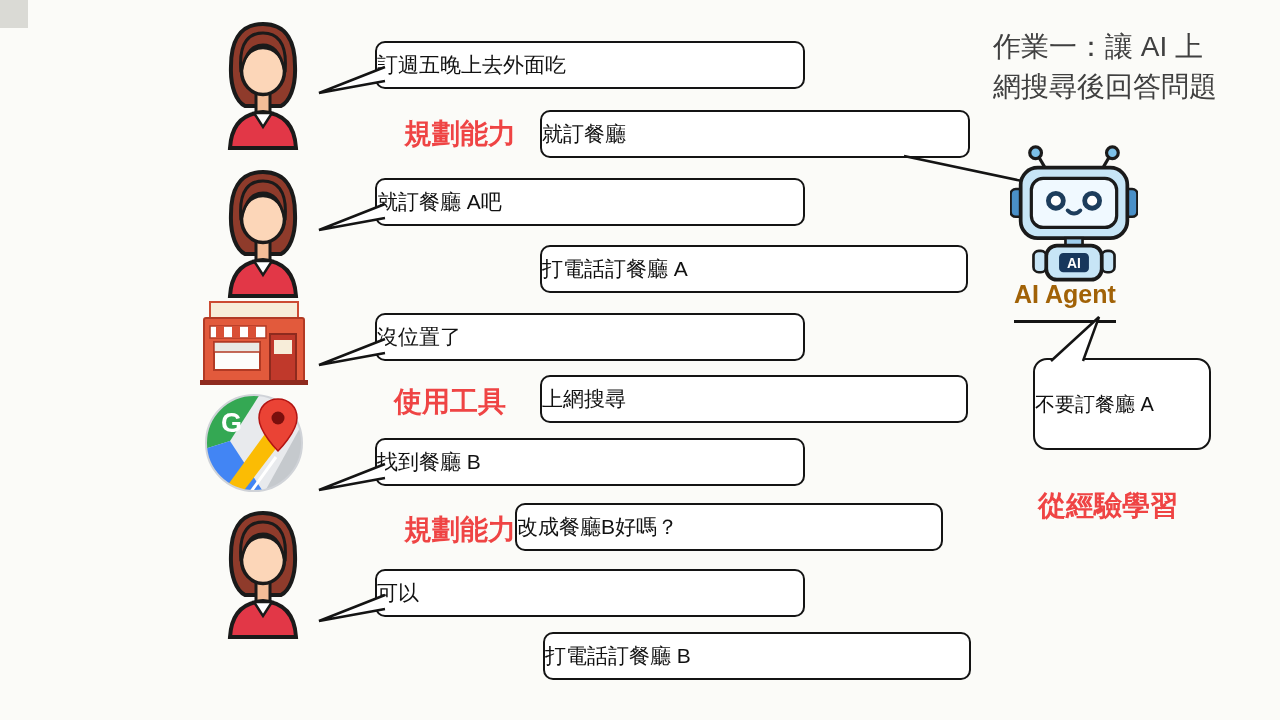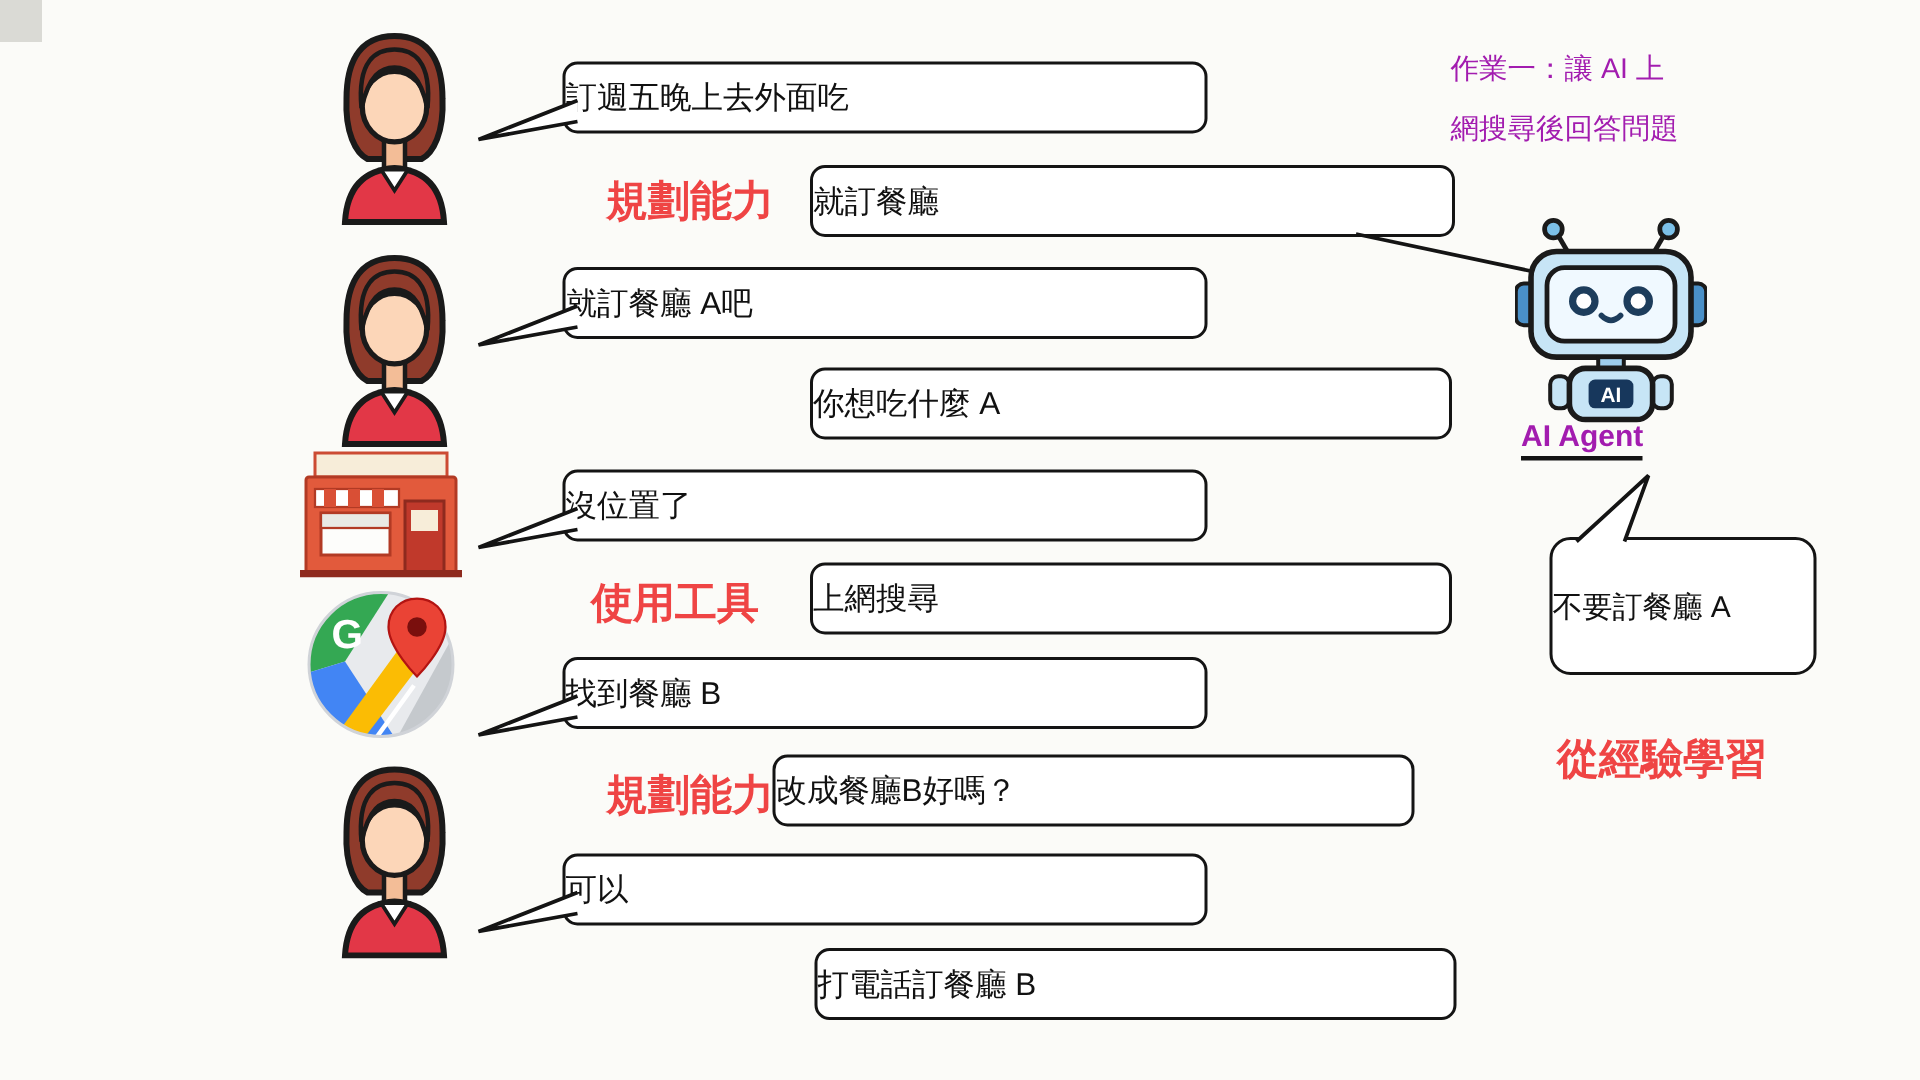--- a/index.html
+++ b/index.html
@@ -13,25 +13,25 @@
     position:absolute; background:#ffffff; border:2.5px solid #141414;
     border-radius:10px; display:flex; align-items:center; 
     font-size:21px; color:#111111; white-space:nowrap;
   }
   .bubble .tail-left { position:absolute; left:-62px; top:20px; }
   .memory { border-radius:14px; font-size:20px; }
   .memory .tail-up { position:absolute; left:8px; top:-46px; }
 
   .blue-label { position:absolute; color:#ef4444; font-size:28px; font-weight:600; white-space:nowrap; }
 
-  .title-block { position:absolute; left:967px; top:27px; width:280px; font-size:19px; line-height:40px; color:#a21caf; }
+  .title-block { position:absolute; left:993px; top:27px; width:280px; font-size:28px; line-height:40px; color:#404040; }
 
   .agent-name {
-    position:absolute; left:1014px; top:280px; font-size:20px; font-weight:bold; color:#a21caf;
-    border-bottom:3px solid #141414; padding-bottom:1px; white-space:nowrap;
+    position:absolute; left:1014px; top:280px; font-size:25px; font-weight:bold; color:#a16207;
+    border-bottom:3px solid #141414; padding-bottom:11px; white-space:nowrap;
   }
 
   .abs { position:absolute; }
   svg { display:block; }
 </style>
 </head>
 <body>
 
 <div id="slide">
 
@@ -121,21 +121,21 @@
   </svg>
 
   <div class="bubble" style="left:375px;top:178px;width:430px;height:48px">
     <svg class="tail-left" width="72" height="34" viewBox="0 0 72 34">
       <path d="M70 4 L4 30 L70 18" fill="#ffffff" stroke="#141414" stroke-width="2.5"></path>
     </svg>
     <span>就訂餐廳 A吧</span>
   </div>
 
   <div class="bubble" style="left:540px;top:245px;width:428px;height:48px">
-    <span>你想吃什麼 A</span>
+    <span>打電話訂餐廳 A</span>
   </div>
 
   <div class="bubble" style="left:375px;top:313px;width:430px;height:48px">
     <svg class="tail-left" width="72" height="34" viewBox="0 0 72 34">
       <path d="M70 4 L4 30 L70 18" fill="#ffffff" stroke="#141414" stroke-width="2.5"></path>
     </svg>
     <span>沒位置了</span>
   </div>
 
   <div class="blue-label" style="left:394px;top:383px">使用工具</div>

